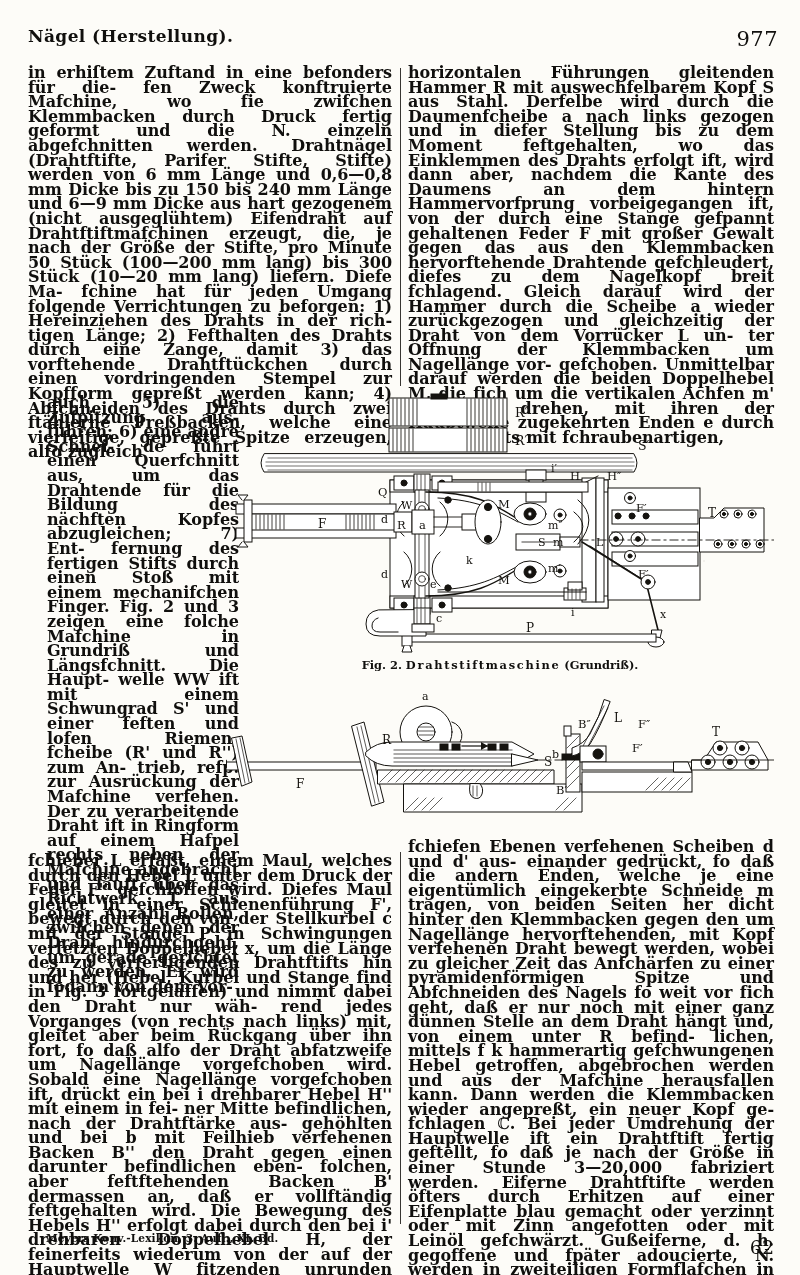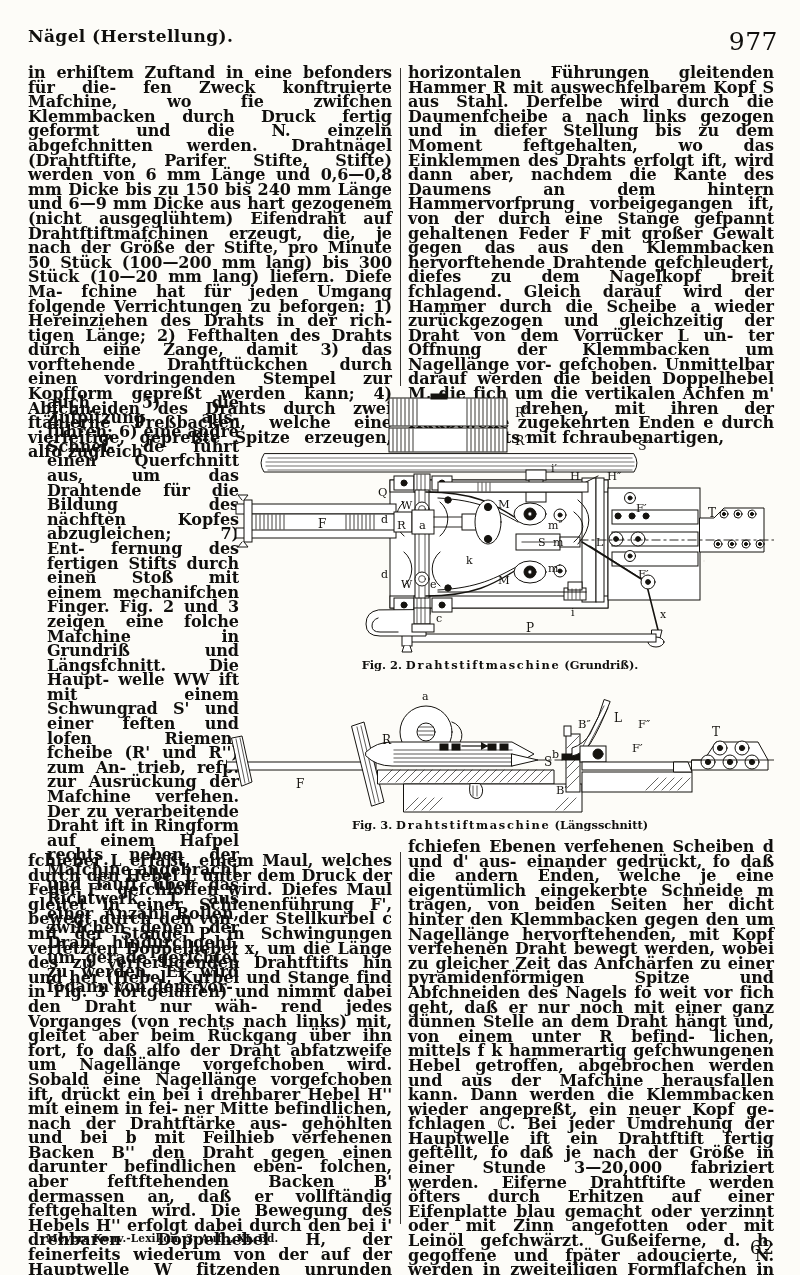--- a/index.html
+++ b/index.html
@@ -45,21 +45,21 @@
     position: absolute;
     left: 0; right: 0;
     text-align: left;
     font-size: 17px;
     letter-spacing: .4px;
   }
   .runhead-folio {
     position: absolute;
     right: 0;
     top: 1px;
-    font-size: 25px;
+    font-size: 21px;
     font-family: "DejaVu Serif", "Liberation Serif", serif;
     letter-spacing: .5px;
   }
 
   
   .fraktur {
     font-family: "DejaVu Serif", "Liberation Serif", serif;
     font-weight: 700;
     font-synthesis: none;
   }
@@ -591,22 +591,17 @@
         <text x="70" y="102">F</text>
         <text x="352" y="42" font-size="11.5">B″</text>
         <text x="330" y="108" font-size="11.5">B′</text>
         <text x="326" y="72" font-size="11">b</text>
         <text x="388" y="36">L</text>
         <text x="412" y="42" font-size="11.5">F″</text>
         <text x="406" y="66" font-size="11.5">F′</text>
         <text x="486" y="50">T</text>
       </g>
     </svg>
-    <div class="fig-caption fraktur" style="top:132px">
-      <span>Fig. 3.</span>
-      <span class="sp">Drahtstiftmaschine</span>
-      <span>(Längsschnitt)</span>
-    </div>
   </div>
 
   <div class="footer-left fraktur">Meyers Konv.-Lexikon, 3. Aufl., XI. Bd.</div>
   <div class="footer-right">62</div>
 </div>
 
 </body></html>

